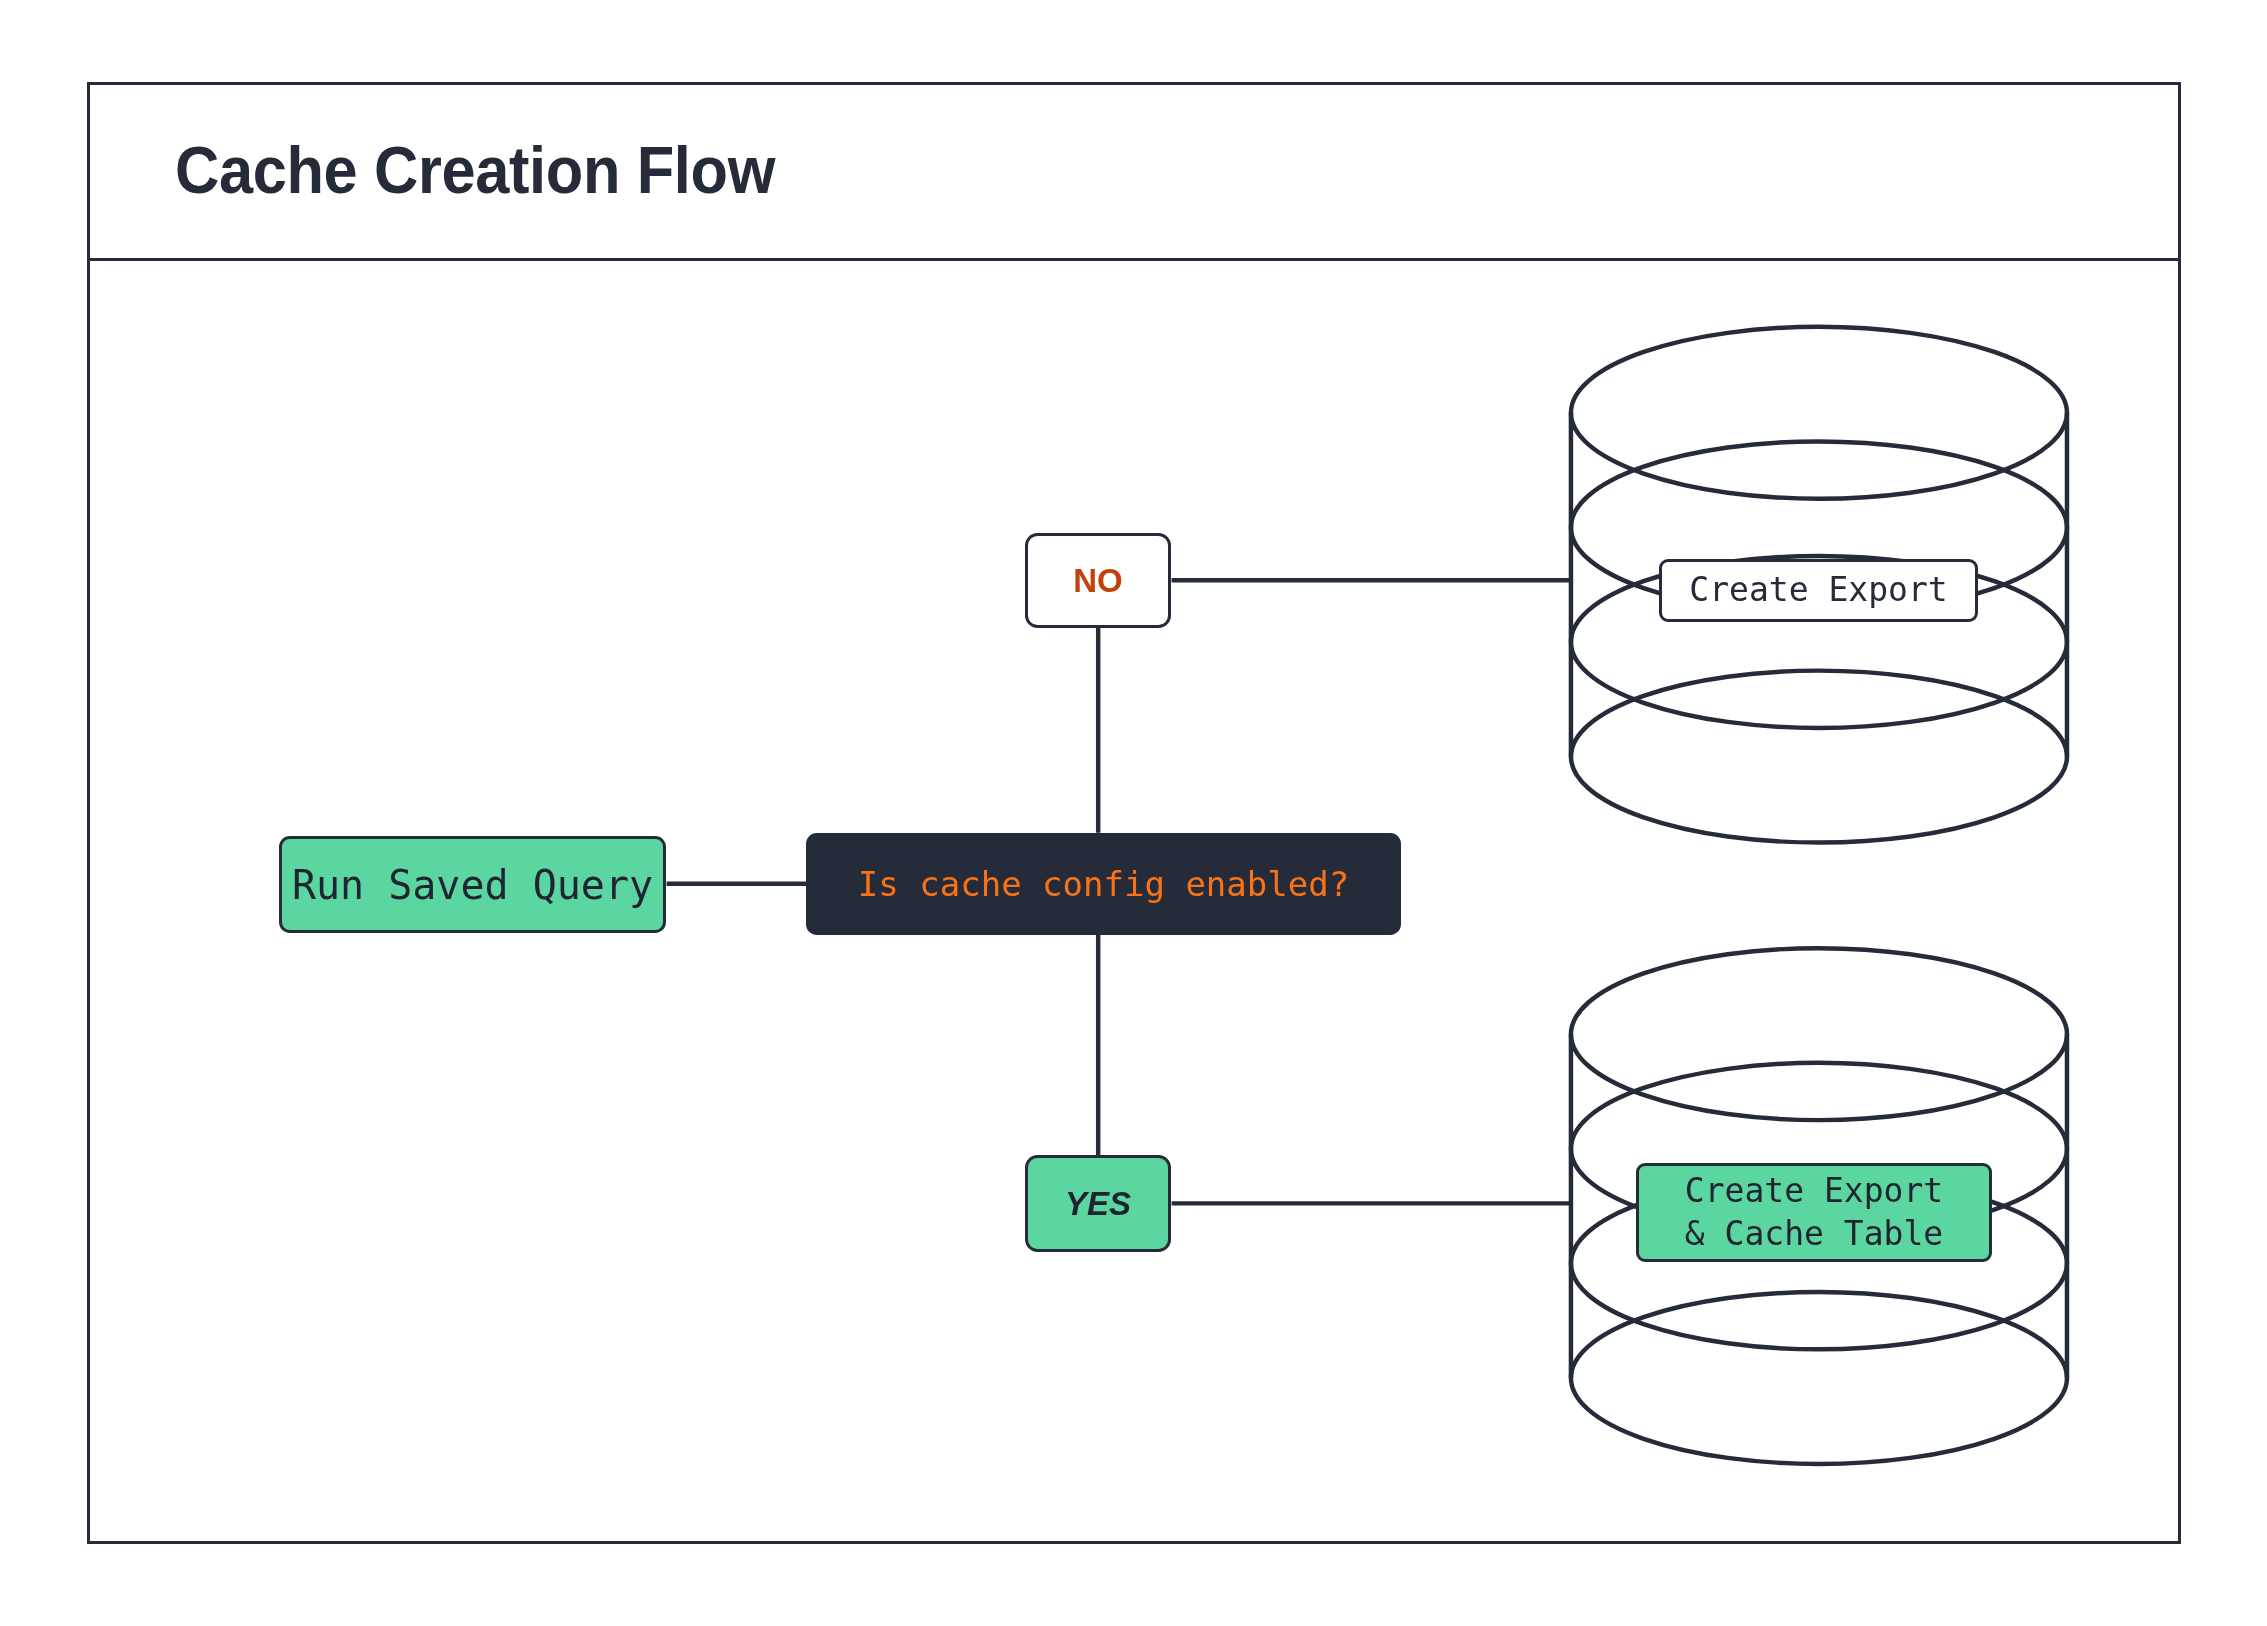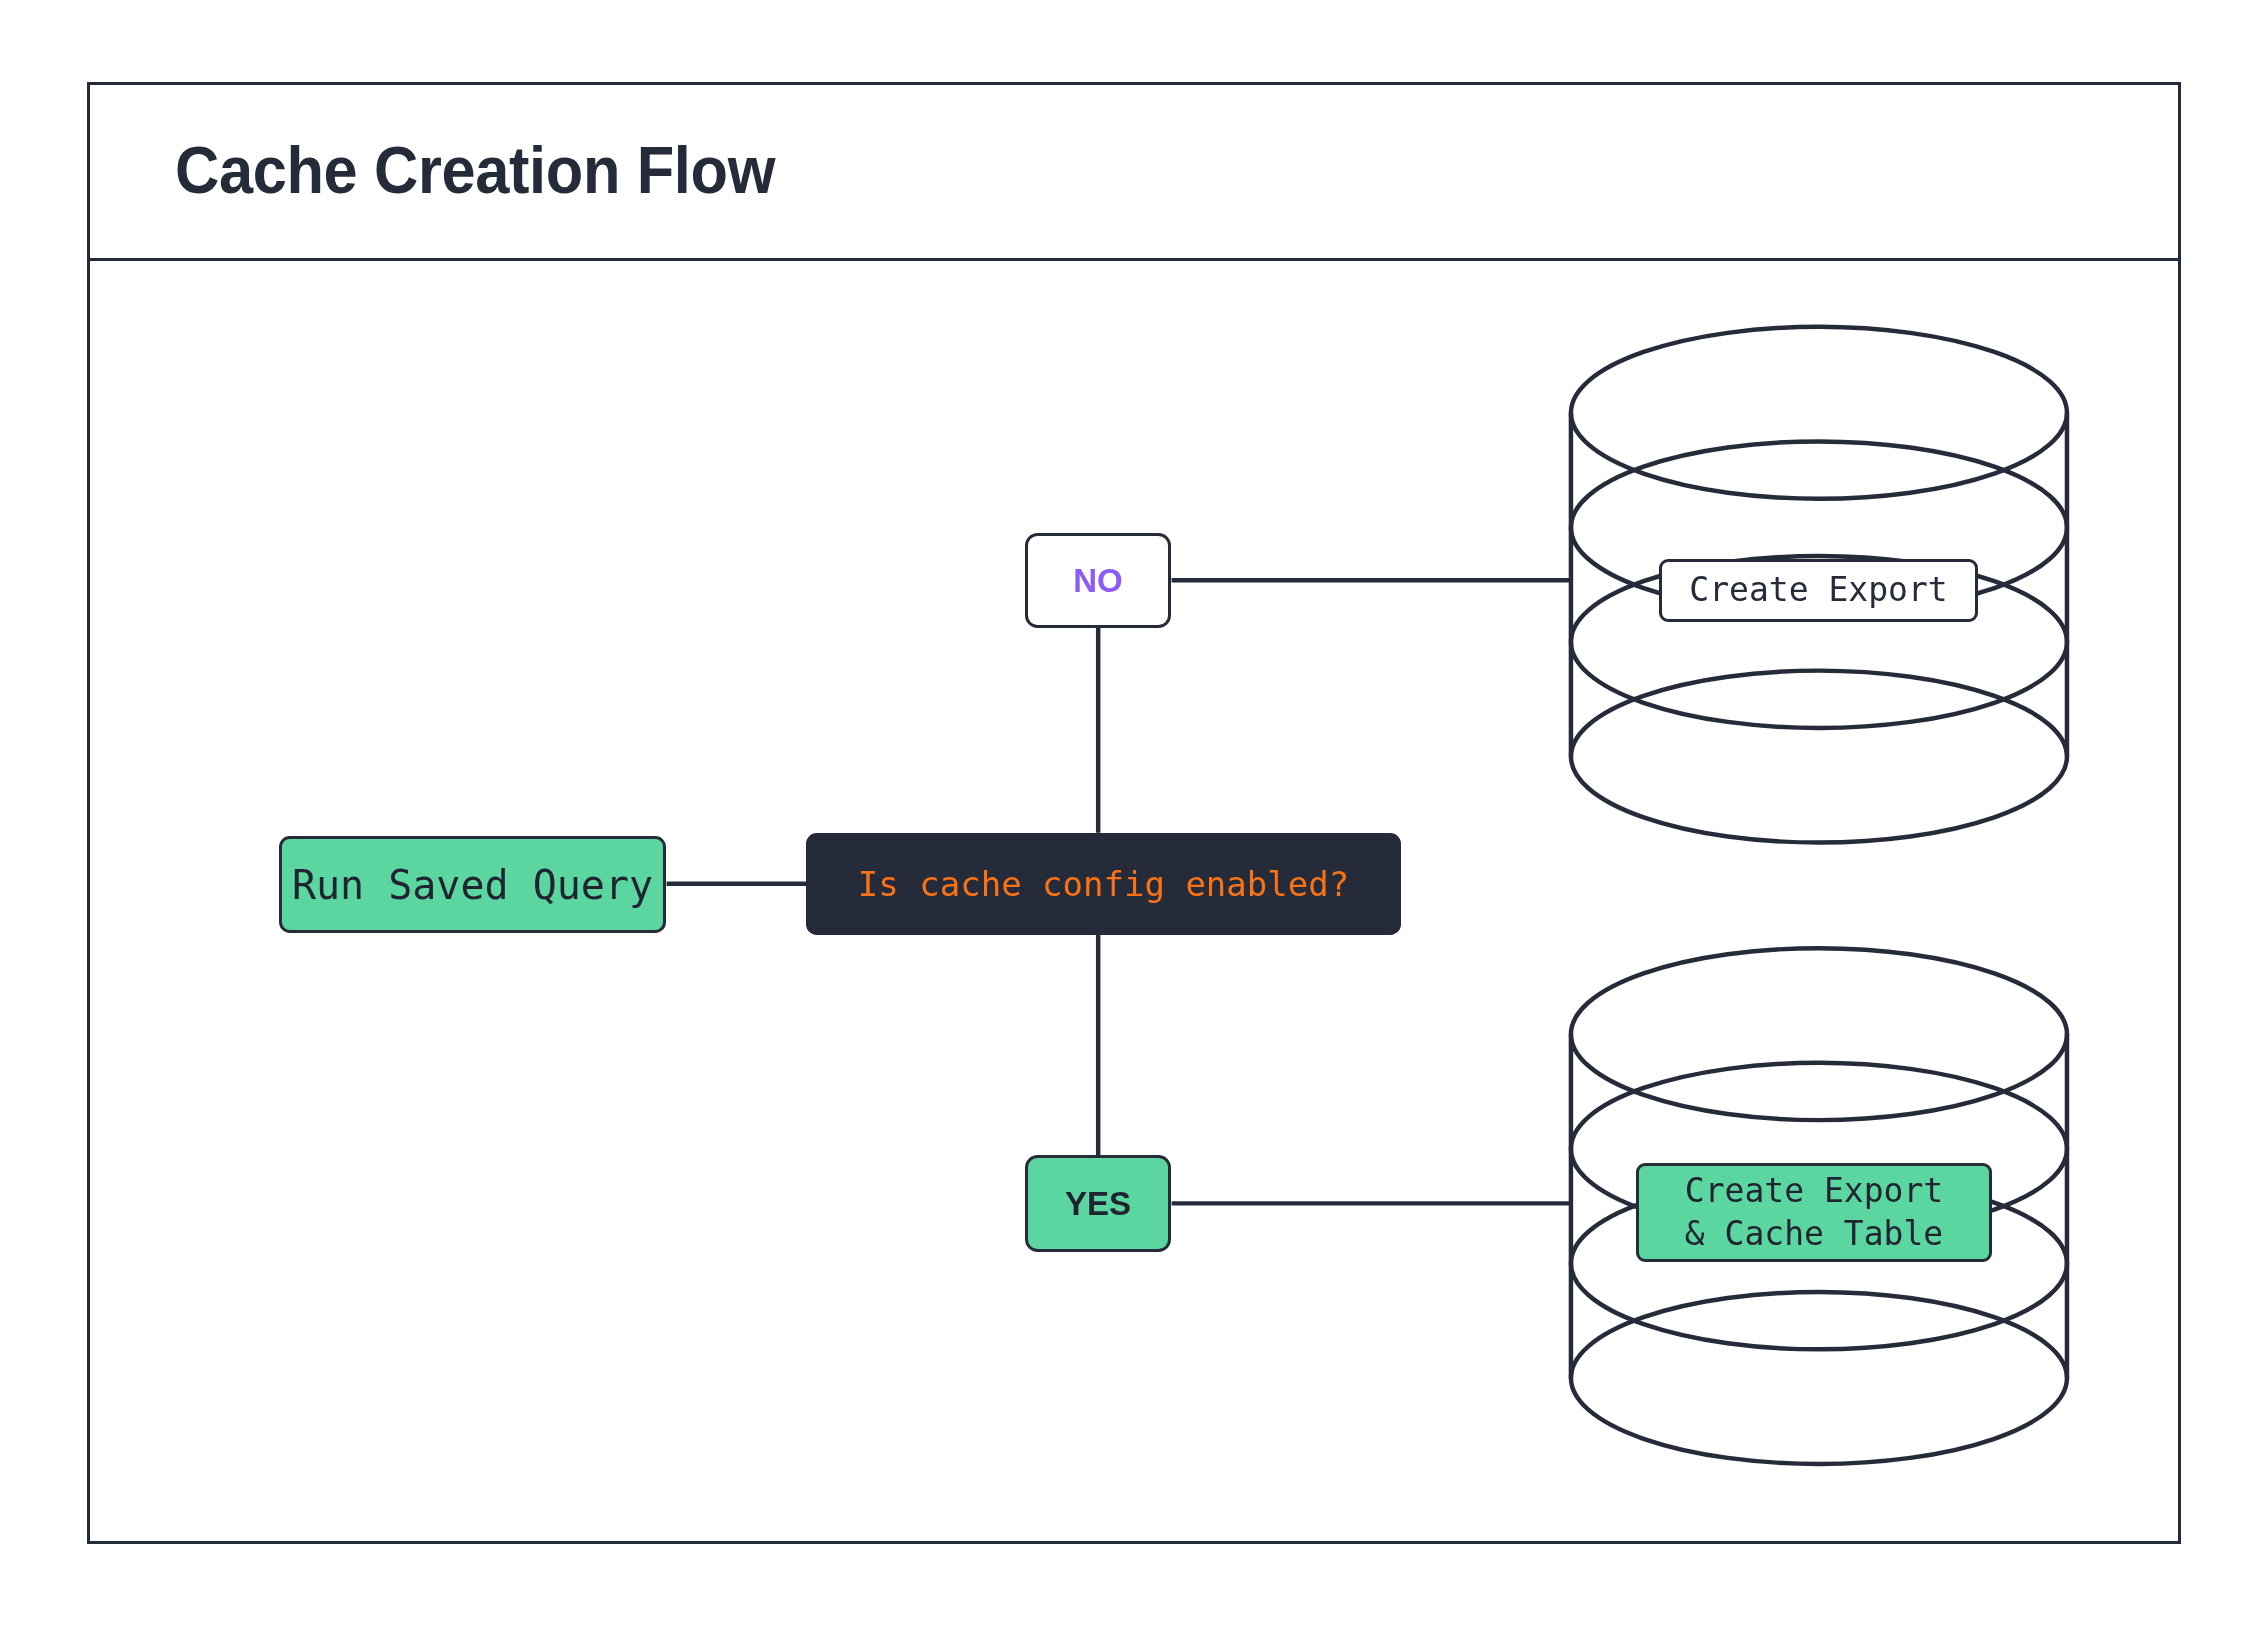--- a/index.html
+++ b/index.html
@@ -69,41 +69,41 @@
     border-radius: 10.7px;
     display: flex;
     align-items: center;
     justify-content: center;
     text-align: center;
     font-family: "DejaVu Sans Mono", monospace;
     line-height: 1.25;
   }
   .node-green   { background: #5bd6a0; color: #1f2430; }
   .node-dark    { background: #262b3a; color: #f97316; }
-  .node-white   { background: #ffffff; color: #8b5cf6; }
+  .node-white   { background: #ffffff; color: #c2410c; }
 
   #node-run-saved-query {
     left: 279px; top: 836px; width: 387px; height: 97px;
     font-size: 40px;
   }
   #node-decision {
     left: 806px; top: 833px; width: 595px; height: 102px;
     font-size: 34px;
   }
   .branch-label {
     font-family: "Liberation Sans", sans-serif;
     font-weight: 700;
     font-size: 33px;
     border-radius: 12.5px;
   }
   #node-no {
     left: 1025px; top: 533px; width: 146px; height: 95px;
   }
   #node-yes {
-    left: 1025px; top: 1155px; width: 146px; height: 97px;
+    left: 1025px; top: 1155px; width: 146px; height: 97px; font-style: italic;
   }
   
   .cyl-label {
     position: absolute;
     box-sizing: border-box;
     border: 3.6px solid #262b3a;
     border-radius: 9px;
     display: flex;
     align-items: center;
     justify-content: center;

